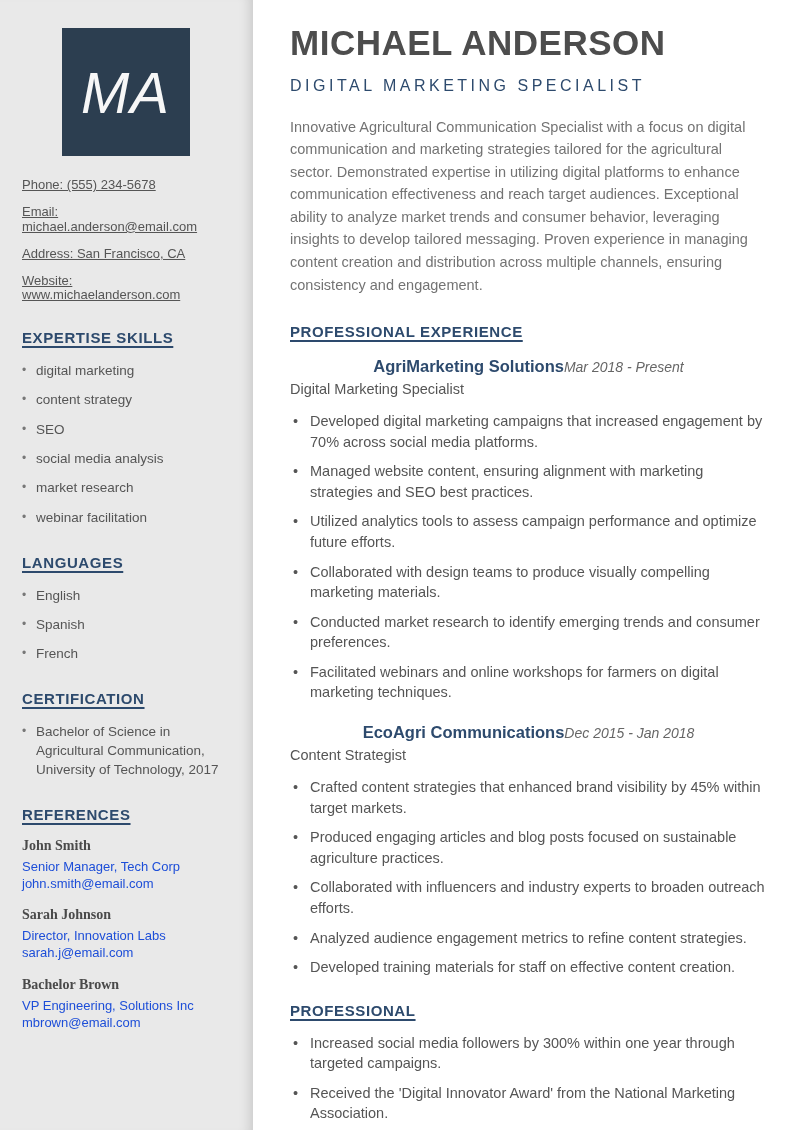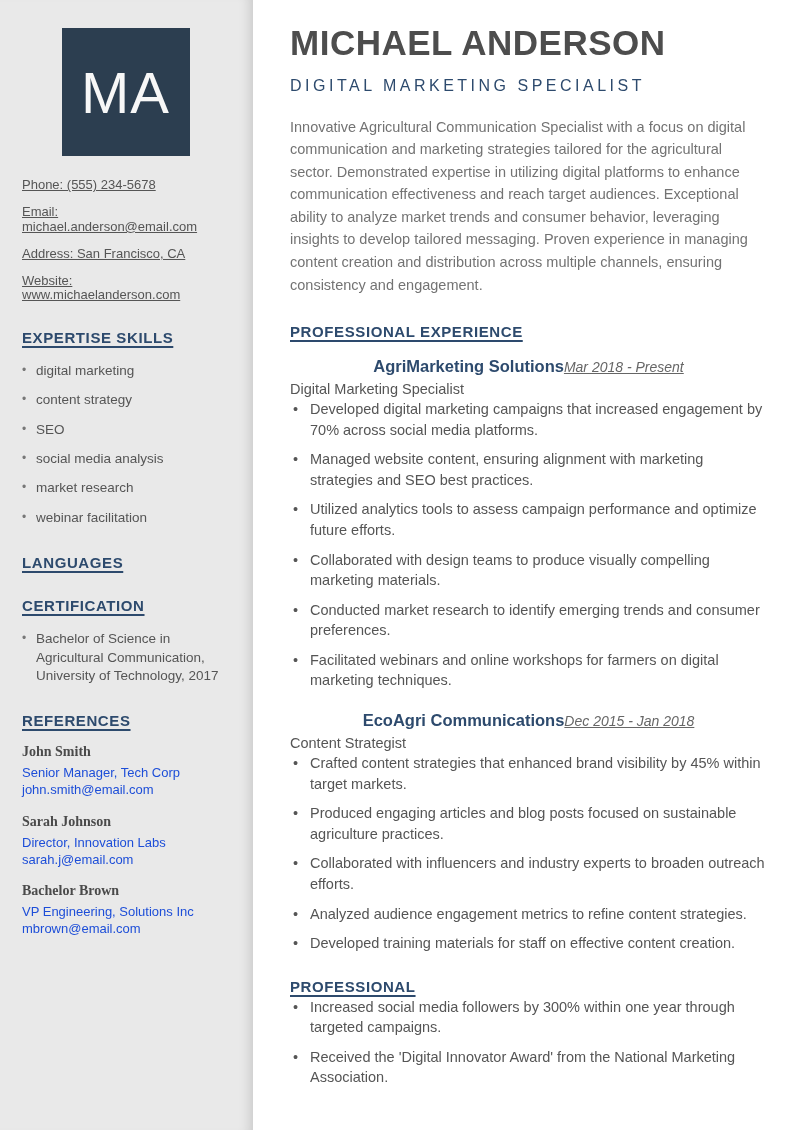--- a/index.html
+++ b/index.html
@@ -23,20 +23,21 @@
     width: 128px; height: 128px;
     background: #2c3e50;
     margin: 0 auto;
     display: flex; align-items: center; justify-content: center;
   }
   .avatar span {
     color: #f7f7f7;
     font-size: 58px;
     font-weight: 400;
     letter-spacing: 1px;
+    font-style: italic;
   }
   .contact { margin-top: 22px; text-decoration: underline; }
   .contact-line {
     font-size: 13px;
     color: #555555;
     margin-bottom: 13px;
     line-height: 1.1;
   }
   .side-section { margin-top: 26px; }
   .side-heading, .main-heading {
@@ -100,28 +101,27 @@
   .job2 .job-header { margin-top: 20px; }
   .company {
     font-size: 16.5px;
     font-weight: bold;
     color: #2d4a6d;
   }
   .dates {
     font-size: 14px;
     font-style: italic;
     color: #666666;
-    text-decoration: underline;
   }
   .role {
     margin-top: 5px;
     font-size: 14.5px;
     color: #555555;
   }
-  ul.main-list { list-style: none; margin-top: 2px; padding-left: 3px; }
+  ul.main-list { list-style: none; margin-top: 14px; padding-left: 3px; }
   ul.main-list li {
     position: relative;
     padding-left: 17px;
     font-size: 14.5px;
     color: #555555;
     line-height: 1.42;
     margin-bottom: 9px;
   }
   ul.main-list li::before {
     content: "•";
@@ -153,20 +153,25 @@
       <li>content strategy</li>
       <li>SEO</li>
       <li>social media analysis</li>
       <li>market research</li>
       <li>webinar facilitation</li>
     </ul>
   </div>
 
   <div class="side-section">
     <div class="side-heading">LANGUAGES</div>
+    <ul class="dot-list">
+      <li>English</li>
+      <li>Spanish</li>
+      <li>French</li>
+    </ul>
   </div>
 
   <div class="side-section">
     <div class="side-heading">CERTIFICATION</div>
     <ul class="dot-list">
       <li>Bachelor of Science in Agricultural Communication, University of Technology, 2017</li>
     </ul>
   </div>
 
   <div class="side-section">

